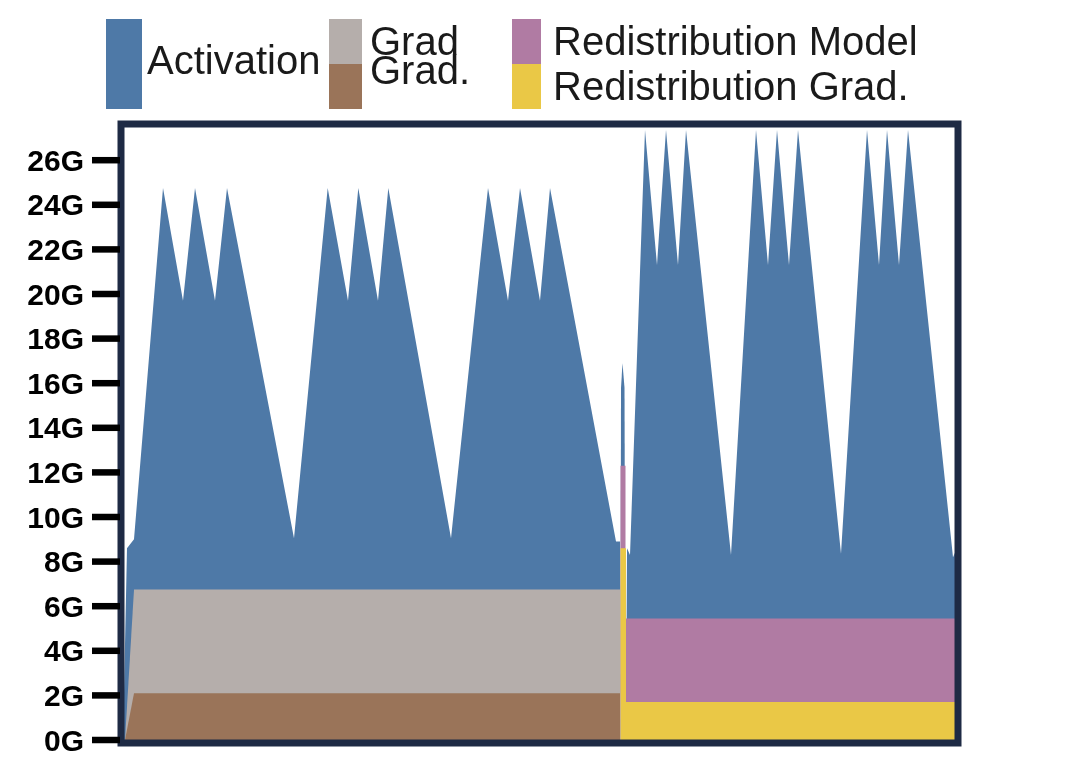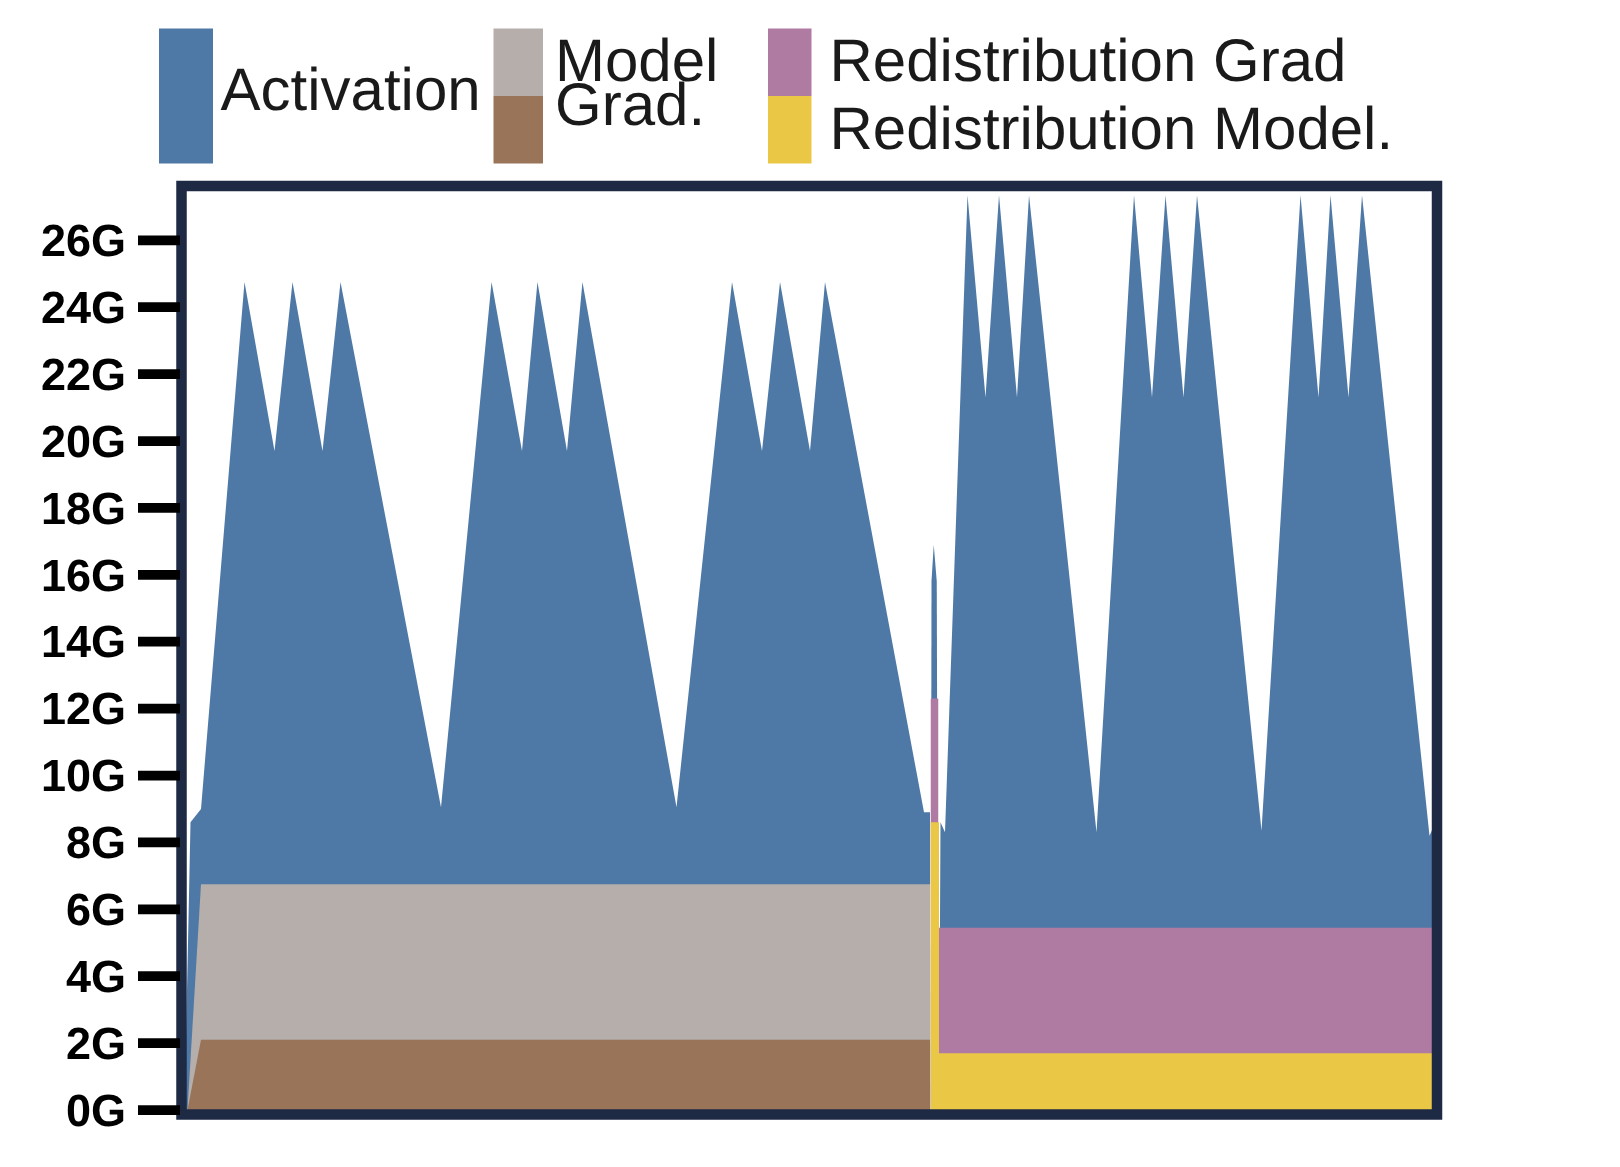--- a/index.html
+++ b/index.html
@@ -20,29 +20,29 @@
   <div class="legend">
 
     <div>
       <span class="swatch" style="left: 106px; top: 19px; width: 36px; height: 90px; background-color: rgb(78, 121, 167);"></span>
       <span class="legend-label v-center" style="left:147px;">Activation</span>
     </div>
 
     <div>
       <span class="swatch" style="left: 329px; top: 19px; width: 33px; height: 45px; background-color: rgb(181, 174, 171);"></span>
       <span class="swatch" style="left: 329px; top: 64px; width: 33px; height: 45px; background-color: rgb(154, 116, 89);"></span>
-      <span class="legend-label" style="left:370px;top:19px;">Model</span>
+      <span class="legend-label" style="left:370px;top:19px;">Grad</span>
       <span class="legend-label" style="left:370px;top:48px;">Grad.</span>
     </div>
 
     <div>
       <span class="swatch" style="left: 512px; top: 19px; width: 29px; height: 45px; background-color: rgb(176, 123, 163);"></span>
       <span class="swatch" style="left: 512px; top: 64px; width: 29px; height: 45px; background-color: rgb(234, 200, 70);"></span>
-      <span class="legend-label" style="left:553px;top:19px;">Redistribution Grad</span>
-      <span class="legend-label" style="left:553px;top:64px;">Redistribution Model.</span>
+      <span class="legend-label" style="left:553px;top:19px;">Redistribution Model</span>
+      <span class="legend-label" style="left:553px;top:64px;">Redistribution Grad.</span>
     </div>
   </div>
 
   <svg id="chart-svg" width="1080" height="778" viewBox="0 0 1080 778">
       <path d="M 123 740 L 123 740 L 127 548.22 L 134 539.3 L 163 188.07499999999993 L 183 300.69 L 195 188.07499999999993 L 215 300.69 L 227 188.07499999999993 L 294 538.185 L 327.7 188.07499999999993 L 348 300.69 L 358.3 188.07499999999993 L 378 300.69 L 388.3 188.07499999999993 L 451 538.185 L 488 188.07499999999993 L 508 300.69 L 520 188.07499999999993 L 540 300.69 L 550 188.07499999999993 L 616 541.53 L 620 541.53 L 620 740 Z" fill="#4e79a7" stroke="none"></path>
       <path d="M 125 740 L 125 740 L 134 589.475 L 620 589.475 L 620 740 Z" fill="#b5aeab" stroke="none"></path>
       <path d="M 125 740 L 125 740 L 134 693.17 L 620 693.17 L 620 740 Z" fill="#9a7459" stroke="none"></path>
       <path d="M 620.5 740 L 620.5 740 L 621 387.65999999999997 L 622.5 363.13 L 624.5 387.65999999999997 L 625.5 740 L 625.5 740 Z" fill="#4e79a7" stroke="none"></path>
       <path d="M 620.5 740 L 620.5 465.71 L 625.5 465.71 L 625.5 740 Z" fill="#b07ba3" stroke="none"></path>
       <path d="M 620.5 740 L 620.5 548.22 L 626 548.22 L 626 740 Z" fill="#eac846" stroke="none"></path>

